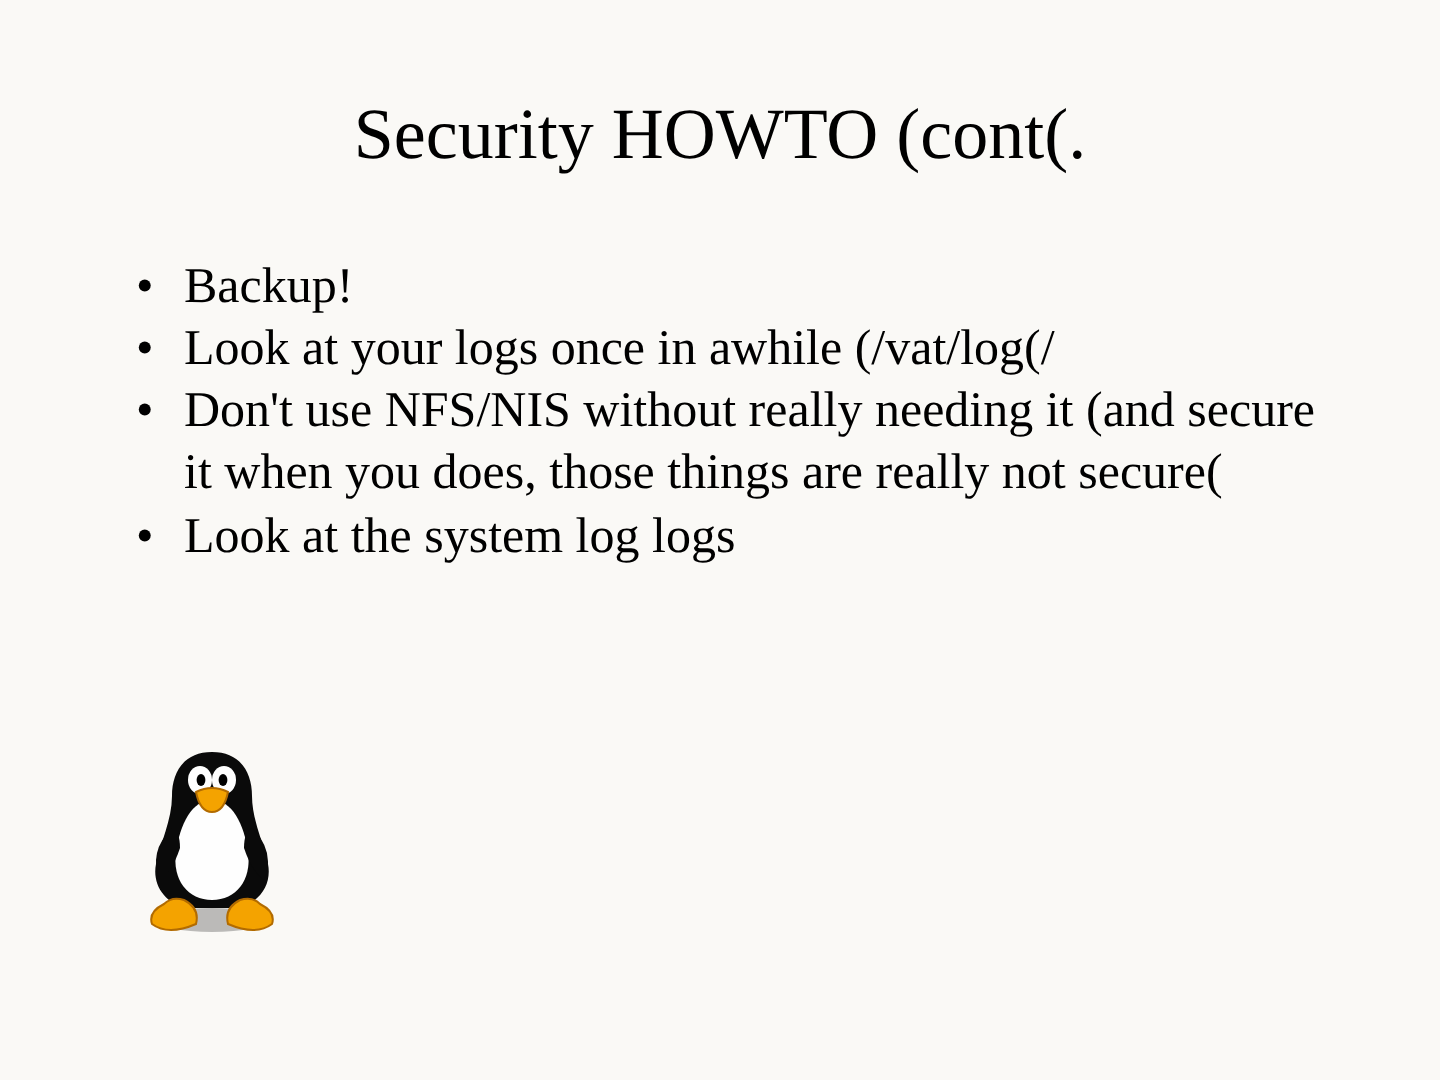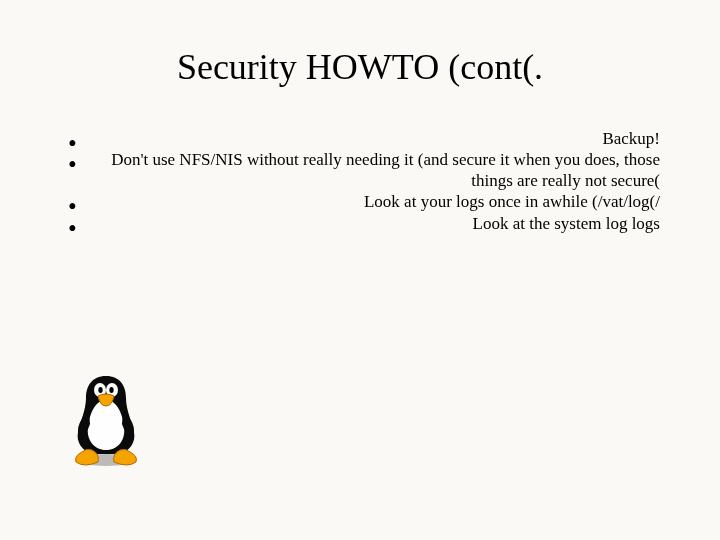--- a/index.html
+++ b/index.html
@@ -22,26 +22,25 @@
     text-align: center;
     margin-bottom: 40px;
     line-height: 1.1;
   }
   ul.bullets {
     list-style: none;
     padding: 0;
     margin: 0 0 0 4px;
   }
   ul.bullets > li {
-    font-size: 17px;
+    font-size: 25px;
     line-height: 1.25;
     padding-left: 28px;
     position: relative;
     margin: 0;
-    text-align: right;
   }
   ul.bullets > li::before {
     content: "•";
     position: absolute;
     left: 4px;
     top: 0;
     font-size: 25px;
     line-height: 1.25;
   }
   .tux {
@@ -54,22 +53,22 @@
   .tux svg { width: 100%; height: 100%; display: block; }
 </style>
 </head>
 <body>
 
 <div class="slide">
   <h1 class="title">Security HOWTO (cont(.</h1>
 
   <ul class="bullets">
     <li>Backup!</li>
+    <li>Look at your logs once in awhile (/vat/log(/</li>
     <li>Don't use NFS/NIS without really needing it (and secure it when you does, those things are really not secure(</li>
-    <li>Look at your logs once in awhile (/vat/log(/</li>
     <li>Look at the system log logs</li>
   </ul>
 
   <div class="tux" aria-label="tux-penguin-icon">
     <svg viewBox="0 0 84 98">
 
       <ellipse cx="42" cy="90" rx="28" ry="6" fill="rgba(0,0,0,0.25)"></ellipse>
 
       <path d="M42 6 C28 6 22 16 22 28 C22 40 16 52 14 62 C12 72 18 82 30 84 L54 84 C66 82 72 72 70 62 C68 52 62 40 62 28 C62 16 56 6 42 6 Z" fill="#0a0a0a"></path>
 

